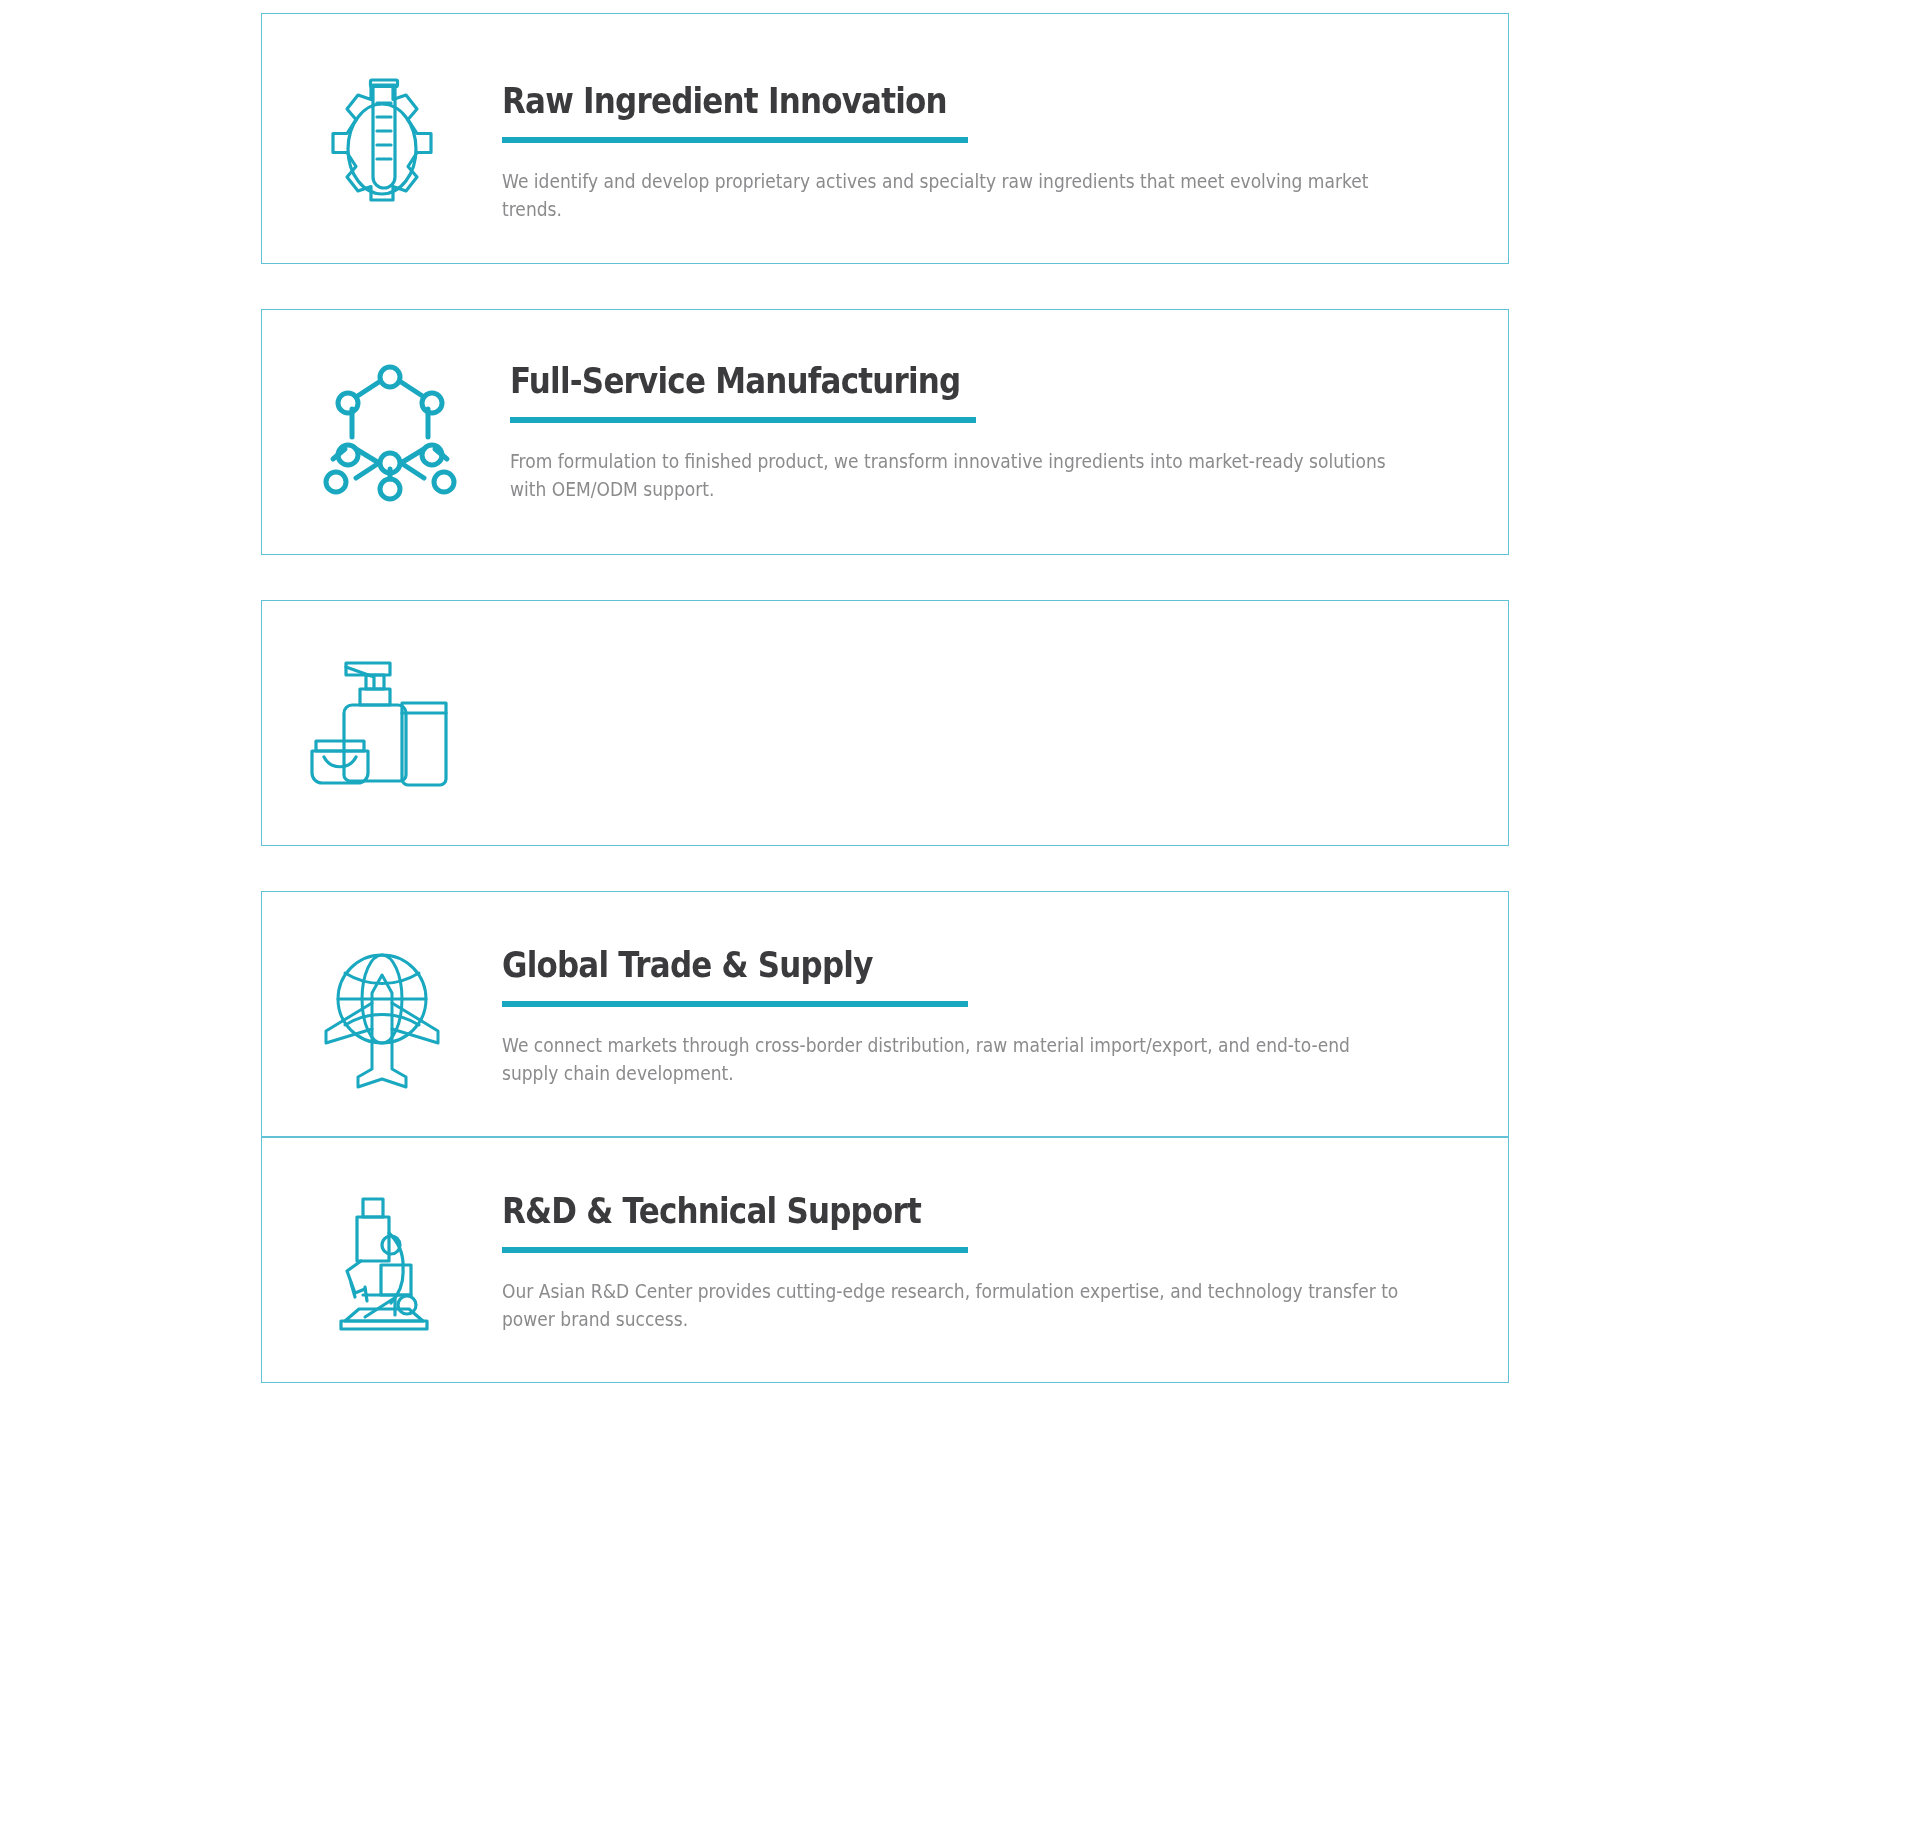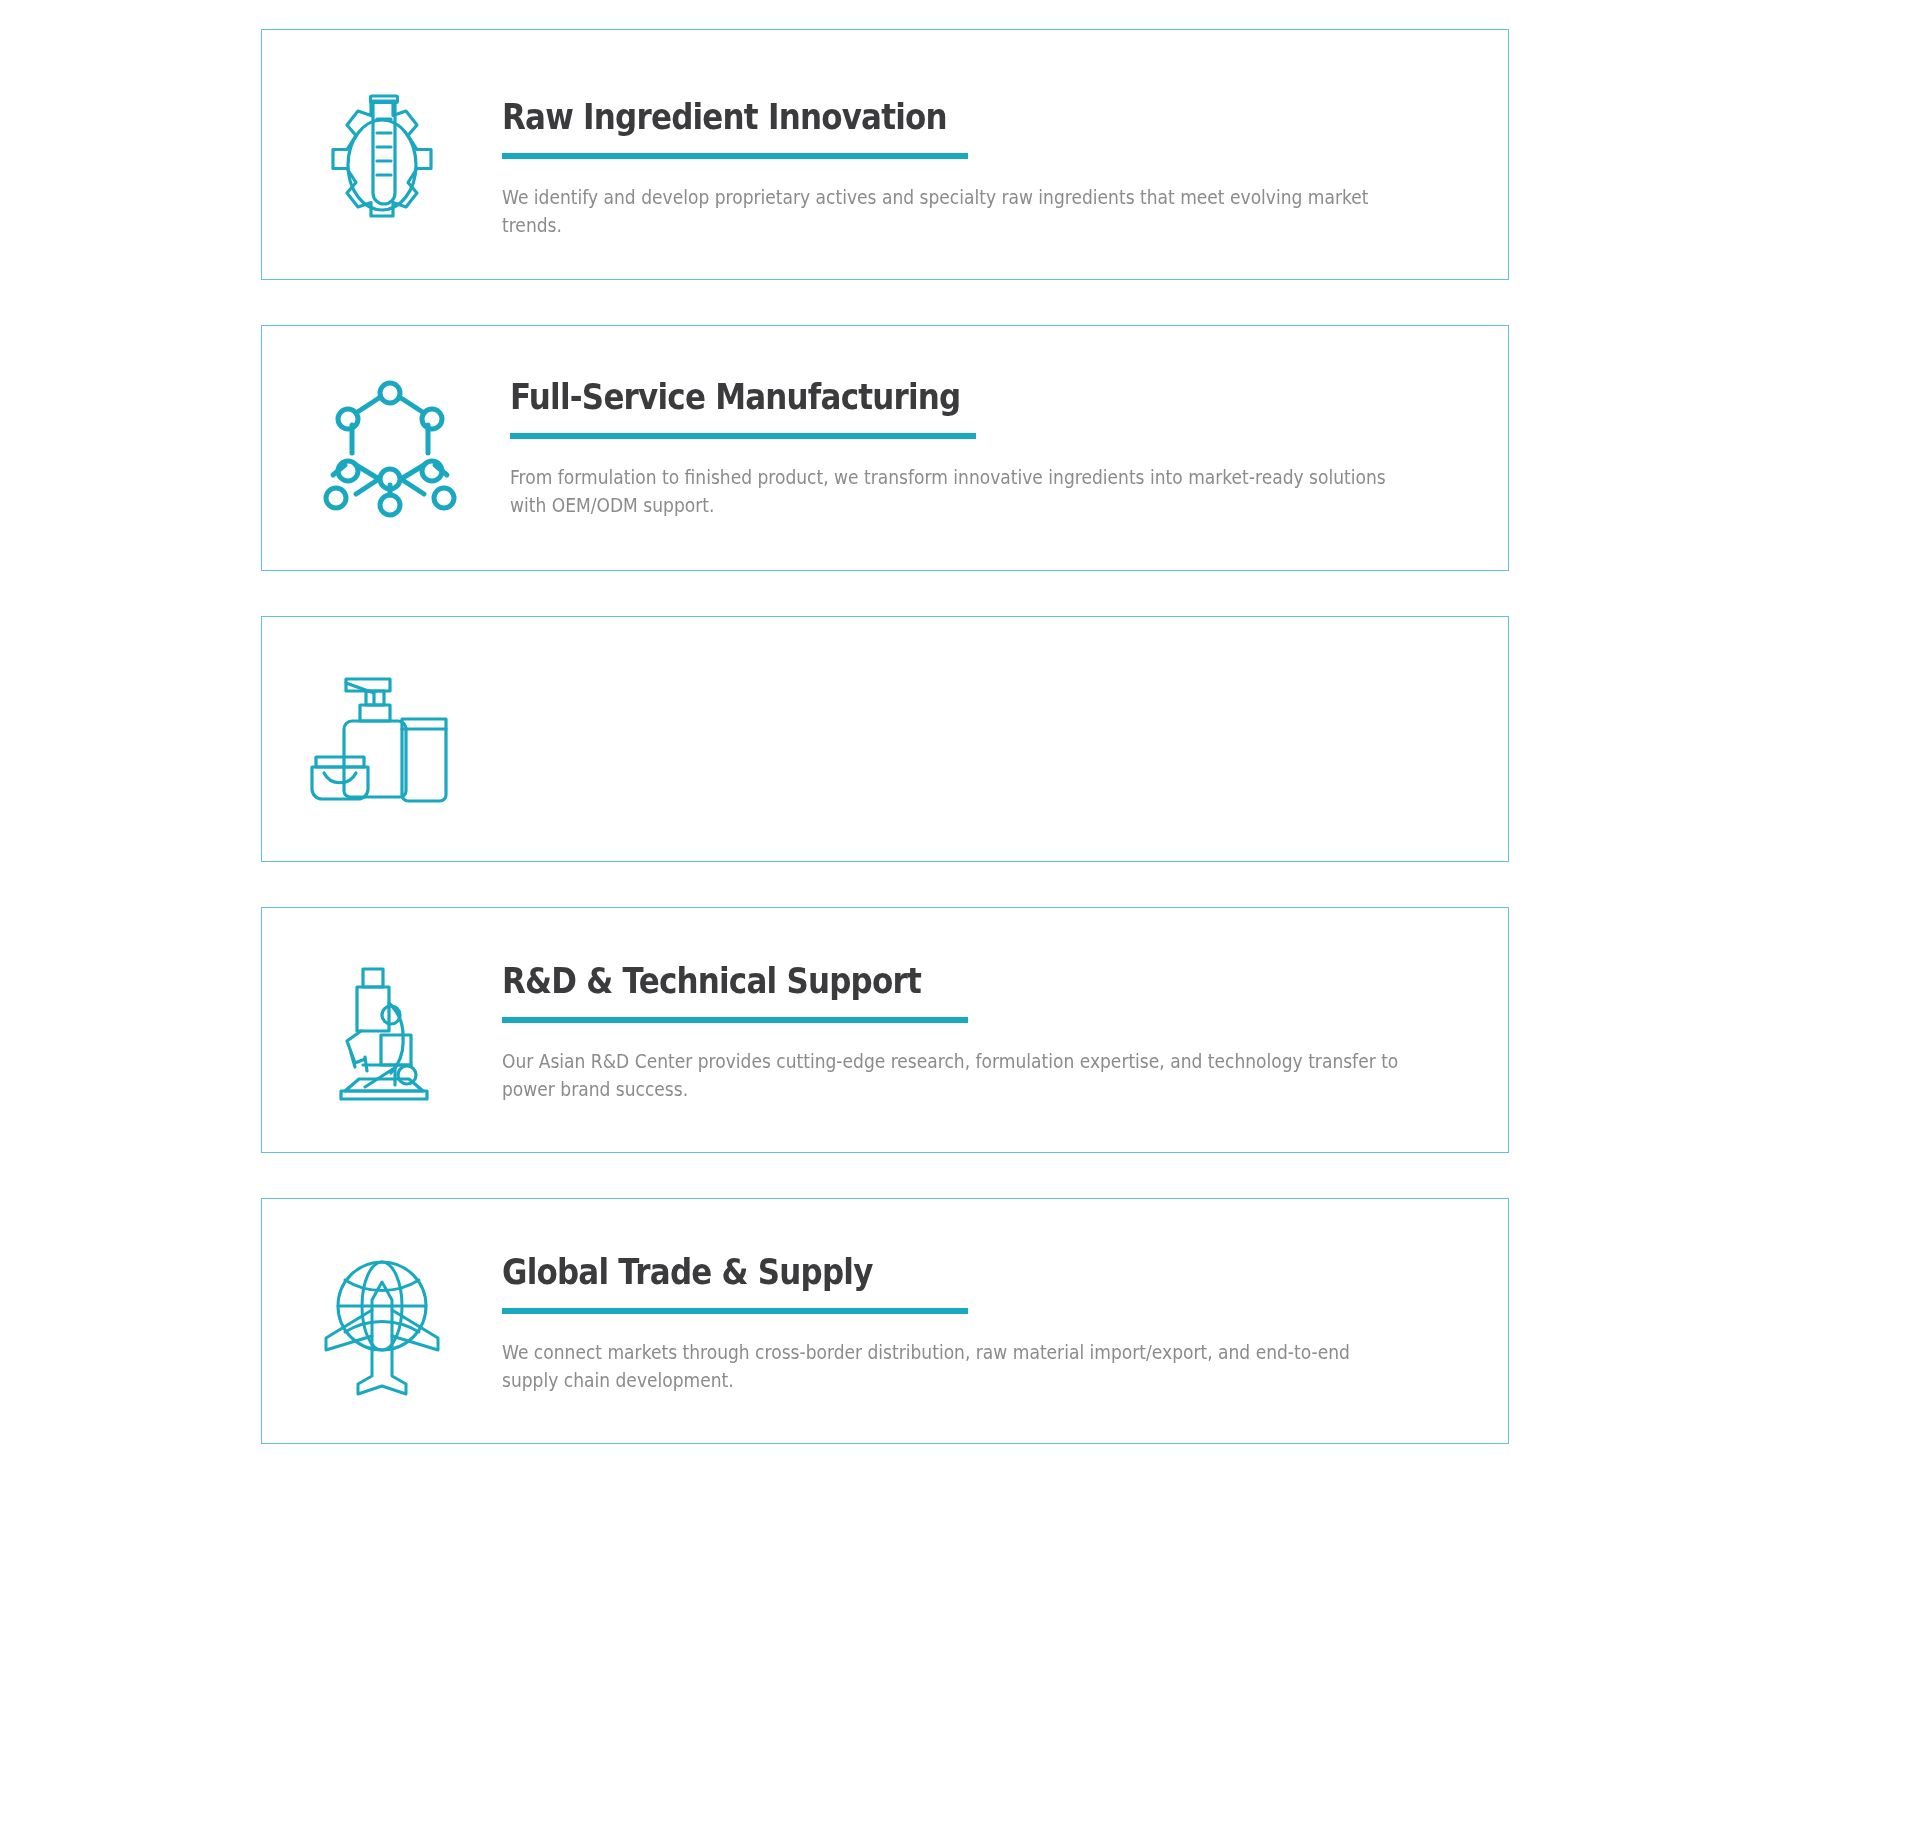--- a/index.html
+++ b/index.html
@@ -10,21 +10,21 @@
   body {
     width: 1920px;
     height: 1836px;
     font-family: "Liberation Sans", sans-serif;
     -webkit-font-smoothing: antialiased;
   }
 
   #service-cards {
     position: relative;
     width: 1769px;
-    padding-top: 29px;
+    padding-top: 13px;
     box-sizing: border-box;
   }
 
   .service-card {
     position: relative;
     box-sizing: border-box;
     margin: 0 auto 45px auto;
     width: 1248px;
     min-height: 244px;
     border: 1px solid #63c1d6;
@@ -165,20 +165,42 @@
         <path d="M58 44 h30 v16 h-30 z"></path>
         <path d="M50 60 h46 a8 8 0 0 1 8 8 v62 a6 6 0 0 1 -6 6 h-50 a6 6 0 0 1 -6 -6 v-62 a8 8 0 0 1 8 -8 z"></path>
 
         <path d="M100 58 h44 v76 a6 6 0 0 1 -6 6 h-32 a6 6 0 0 1 -6 -6 z"></path>
         <line x1="100" y1="68" x2="144" y2="68"></line>
 
         <path d="M14 96 h48 v10 h-48 z"></path>
         <path d="M10 106 h56 v22 a10 10 0 0 1 -10 10 h-36 a10 10 0 0 1 -10 -10 z"></path>
         <path d="M22 112 a18 18 0 0 0 32 0"></path>
       </svg>
+    </div>
+  </div>
+
+  <div class="service-card card-5">
+    <div class="card-icon-wrap">
+      <svg width="150" height="150" viewBox="0 0 150 150" fill="none" stroke="#19a8c0" stroke-width="3" stroke-linecap="round" stroke-linejoin="round">
+
+        <circle cx="75" cy="58" r="44"></circle>
+        <ellipse cx="75" cy="58" rx="20" ry="44"></ellipse>
+        <line x1="31" y1="58" x2="119" y2="58"></line>
+        <path d="M38 32 a70 70 0 0 0 74 0"></path>
+        <path d="M38 84 a70 70 0 0 1 74 0"></path>
+
+        <path d="M75 34 l-10 18 v76 l-14 8 v10 l24 -8 l24 8 v-10 l-14 -8 v-76 z"></path>
+        <path d="M65 62 l-46 28 v12 l46 -14"></path>
+        <path d="M85 62 l46 28 v12 l-46 -14"></path>
+      </svg>
+    </div>
+    <div class="card-body">
+      <h3 class="card-title">Global Trade &amp; Supply</h3>
+      <div class="title-rule"></div>
+      <p class="card-desc">We connect markets through cross-border distribution, raw material import/export, and end-to-end supply chain development.</p>
     </div>
   </div>
 
   <div class="service-card card-4">
     <div class="card-icon-wrap">
       <svg width="150" height="150" viewBox="0 0 150 150" fill="none" stroke="#19a8c0" stroke-width="3.2" stroke-linecap="round" stroke-linejoin="round">
         <rect x="56" y="12" width="20" height="18"></rect>
         <path d="M50 30 h32 v44 h-32 z"></path>
         <path d="M54 74 l-14 10 l8 22 l10 -4"></path>
         <path d="M44 96 l4 14"></path>
@@ -194,35 +216,13 @@
         <path d="M34 134 h86 v8 h-86 z"></path>
       </svg>
     </div>
     <div class="card-body">
       <h3 class="card-title">R&amp;D &amp; Technical Support</h3>
       <div class="title-rule"></div>
       <p class="card-desc">Our Asian R&amp;D Center provides cutting-edge research, formulation expertise, and technology transfer to power brand success.</p>
     </div>
   </div>
 
-  <div class="service-card card-5">
-    <div class="card-icon-wrap">
-      <svg width="150" height="150" viewBox="0 0 150 150" fill="none" stroke="#19a8c0" stroke-width="3" stroke-linecap="round" stroke-linejoin="round">
-
-        <circle cx="75" cy="58" r="44"></circle>
-        <ellipse cx="75" cy="58" rx="20" ry="44"></ellipse>
-        <line x1="31" y1="58" x2="119" y2="58"></line>
-        <path d="M38 32 a70 70 0 0 0 74 0"></path>
-        <path d="M38 84 a70 70 0 0 1 74 0"></path>
-
-        <path d="M75 34 l-10 18 v76 l-14 8 v10 l24 -8 l24 8 v-10 l-14 -8 v-76 z"></path>
-        <path d="M65 62 l-46 28 v12 l46 -14"></path>
-        <path d="M85 62 l46 28 v12 l-46 -14"></path>
-      </svg>
-    </div>
-    <div class="card-body">
-      <h3 class="card-title">Global Trade &amp; Supply</h3>
-      <div class="title-rule"></div>
-      <p class="card-desc">We connect markets through cross-border distribution, raw material import/export, and end-to-end supply chain development.</p>
-    </div>
-  </div>
-
 </div>
 
 </body></html>

